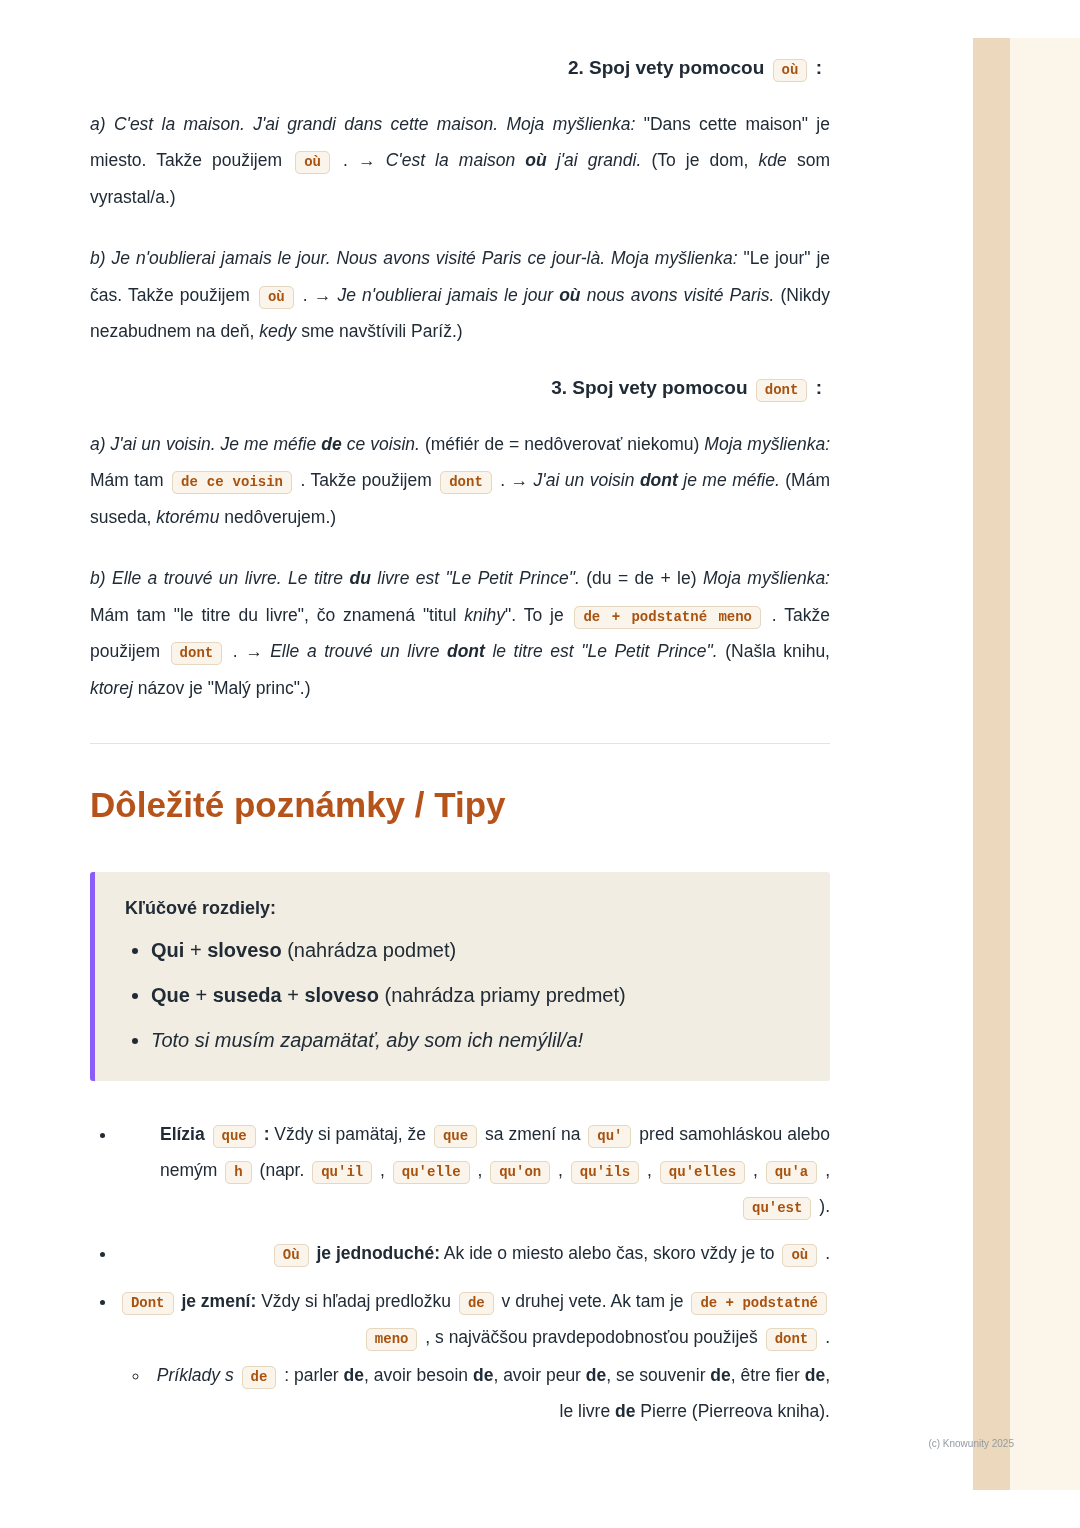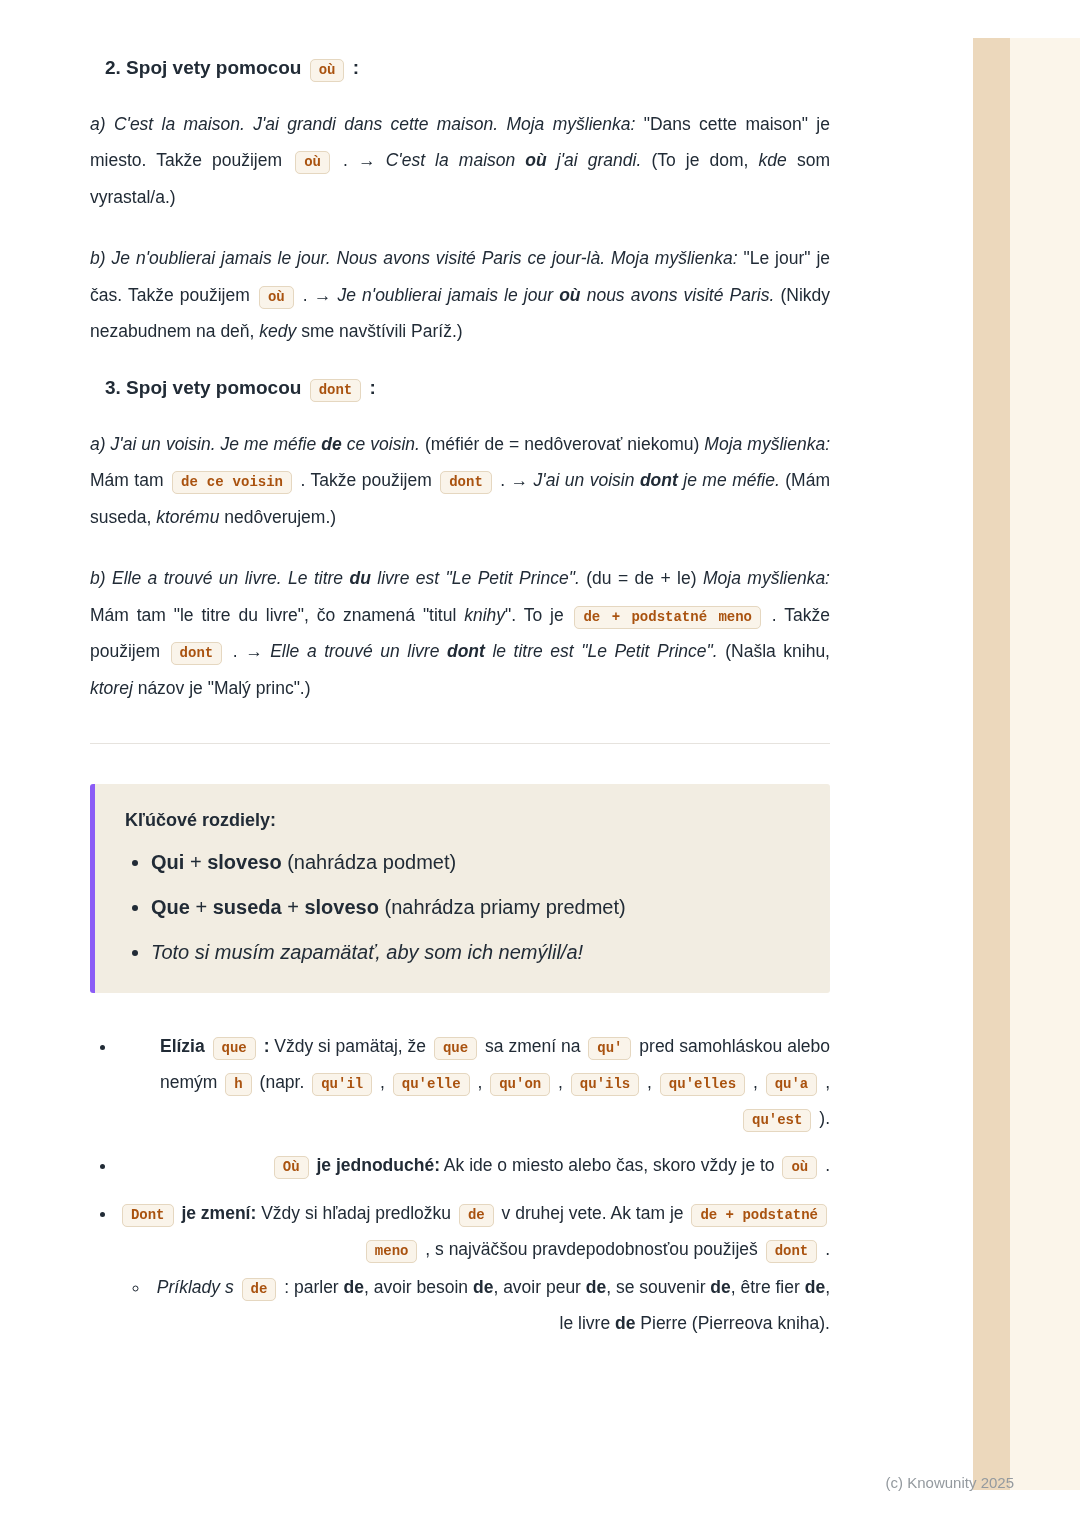--- a/index.html
+++ b/index.html
@@ -30,21 +30,22 @@
 
   .content {
     position: relative;
     padding: 54px 250px 0 90px;
   }
 
   .h-sub {
     font-size: 19px;
     font-weight: 700;
     line-height: 1.45;
-    margin: 0 15px 24px;
+    margin: 0 8px 24px;
+    text-align: right;
   }
   .h-sub--spaced { margin-top: 18px; }
 
   .para {
     font-size: 17.5px;
     line-height: 2.1;
     text-align: justify;
     margin: 0 0 24px;
   }
 
@@ -111,23 +112,23 @@
   .tips-list > li { margin-bottom: 12px; text-align: right; }
 
   .sub-list {
     list-style: circle;
     padding-left: 33px;
     margin-top: 2px;
   }
 
   .footer {
     position: absolute;
-    top: 1474px;
+    top: 1438px;
     right: 66px;
-    font-size: 15px;
+    font-size: 10px;
     color: #949a9f;
   }
 </style>
 </head>
 <body>
 
 <div class="page">
 
   <div class="paper-edge"></div>
   <div class="paper-strip"></div>
@@ -141,20 +142,21 @@
     <p class="para"><span class="seg-i">b) Je n'oublierai jamais le jour. Nous avons visité Paris ce jour-là. Moja myšlienka: </span><span>"Le jour" je čas. Takže použijem </span><span class="seg-chip">où</span><span> . → </span><span class="seg-i">Je n'oublierai jamais le jour </span><span class="seg-bi">où</span><span class="seg-i"> nous avons visité Paris.</span><span> (Nikdy nezabudnem na deň, </span><span class="seg-i">kedy</span><span> sme navštívili Paríž.)</span></p>
 
     <h3 class="h-sub h-sub--spaced"><span class="seg-b">3. Spoj vety pomocou </span><span class="seg-chip">dont</span><span class="seg-b"> :</span></h3>
 
     <p class="para"><span class="seg-i">a) J'ai un voisin. Je me méfie </span><span class="seg-bi">de</span><span class="seg-i"> ce voisin.</span><span> (méfiér de = nedôverovať niekomu) </span><span class="seg-i">Moja myšlienka: </span><span>Mám tam </span><span class="seg-chip">de ce voisin</span><span> . Takže použijem </span><span class="seg-chip">dont</span><span> . → </span><span class="seg-i">J'ai un voisin </span><span class="seg-bi">dont</span><span class="seg-i"> je me méfie.</span><span> (Mám suseda, </span><span class="seg-i">ktorému</span><span> nedôverujem.)</span></p>
 
     <p class="para"><span class="seg-i">b) Elle a trouvé un livre. Le titre </span><span class="seg-bi">du</span><span class="seg-i"> livre est "Le Petit Prince".</span><span> (du = de + le) </span><span class="seg-i">Moja myšlienka: </span><span>Mám tam "le titre du livre", čo znamená "titul </span><span class="seg-i">knihy</span><span>". To je </span><span class="seg-chip">de + podstatné meno</span><span> . Takže použijem </span><span class="seg-chip">dont</span><span> . → </span><span class="seg-i">Elle a trouvé un livre </span><span class="seg-bi">dont</span><span class="seg-i"> le titre est "Le Petit Prince".</span><span> (Našla knihu, </span><span class="seg-i">ktorej</span><span> názov je "Malý princ".)</span></p>
 
     <hr class="divider">
 
+    <h1 class="h1">Dôležité poznámky / Tipy</h1>
 
     <aside class="callout">
       <p class="callout-title">Kľúčové rozdiely:</p>
       <ul class="callout-list">
         <li><span class="seg-b">Qui</span><span> + </span><span class="seg-b">sloveso</span><span> (nahrádza podmet)</span></li>
         <li><span class="seg-b">Que</span><span> + </span><span class="seg-b">suseda</span><span> + </span><span class="seg-b">sloveso</span><span> (nahrádza priamy predmet)</span></li>
         <li><span class="seg-i">Toto si musím zapamätať, aby som ich nemýlil/a!</span></li>
       </ul>
     </aside>
 

